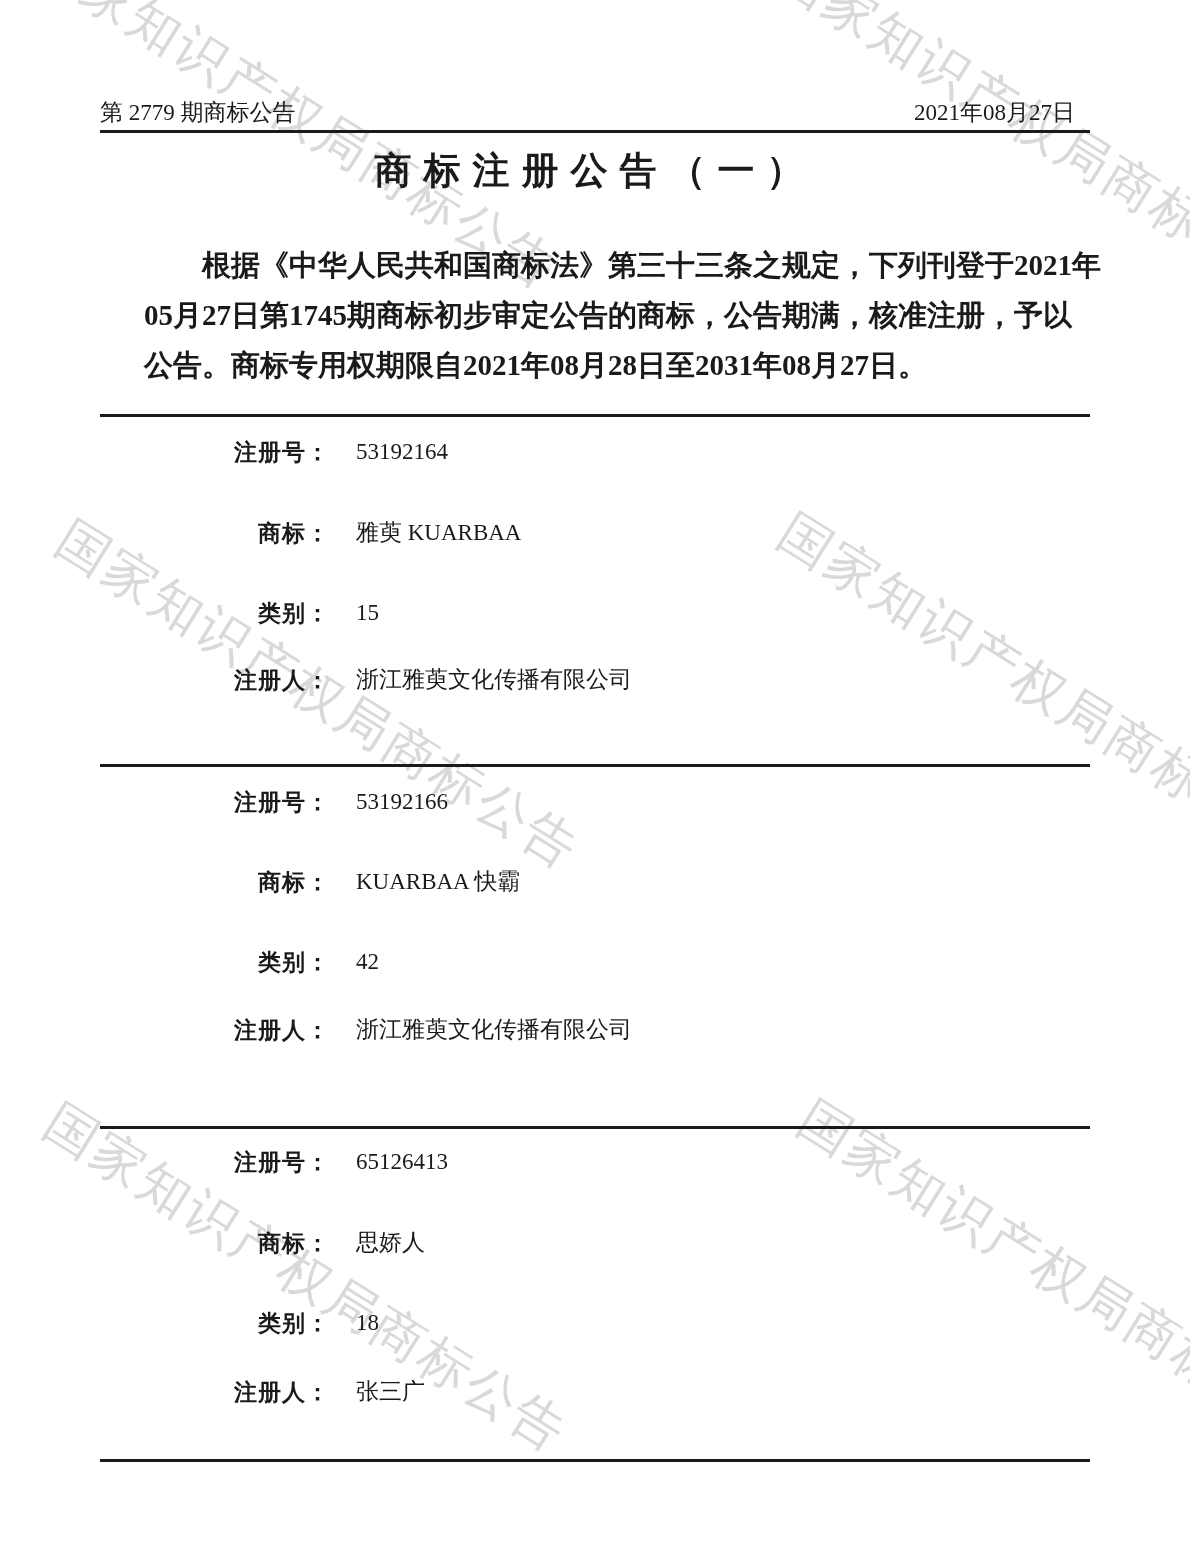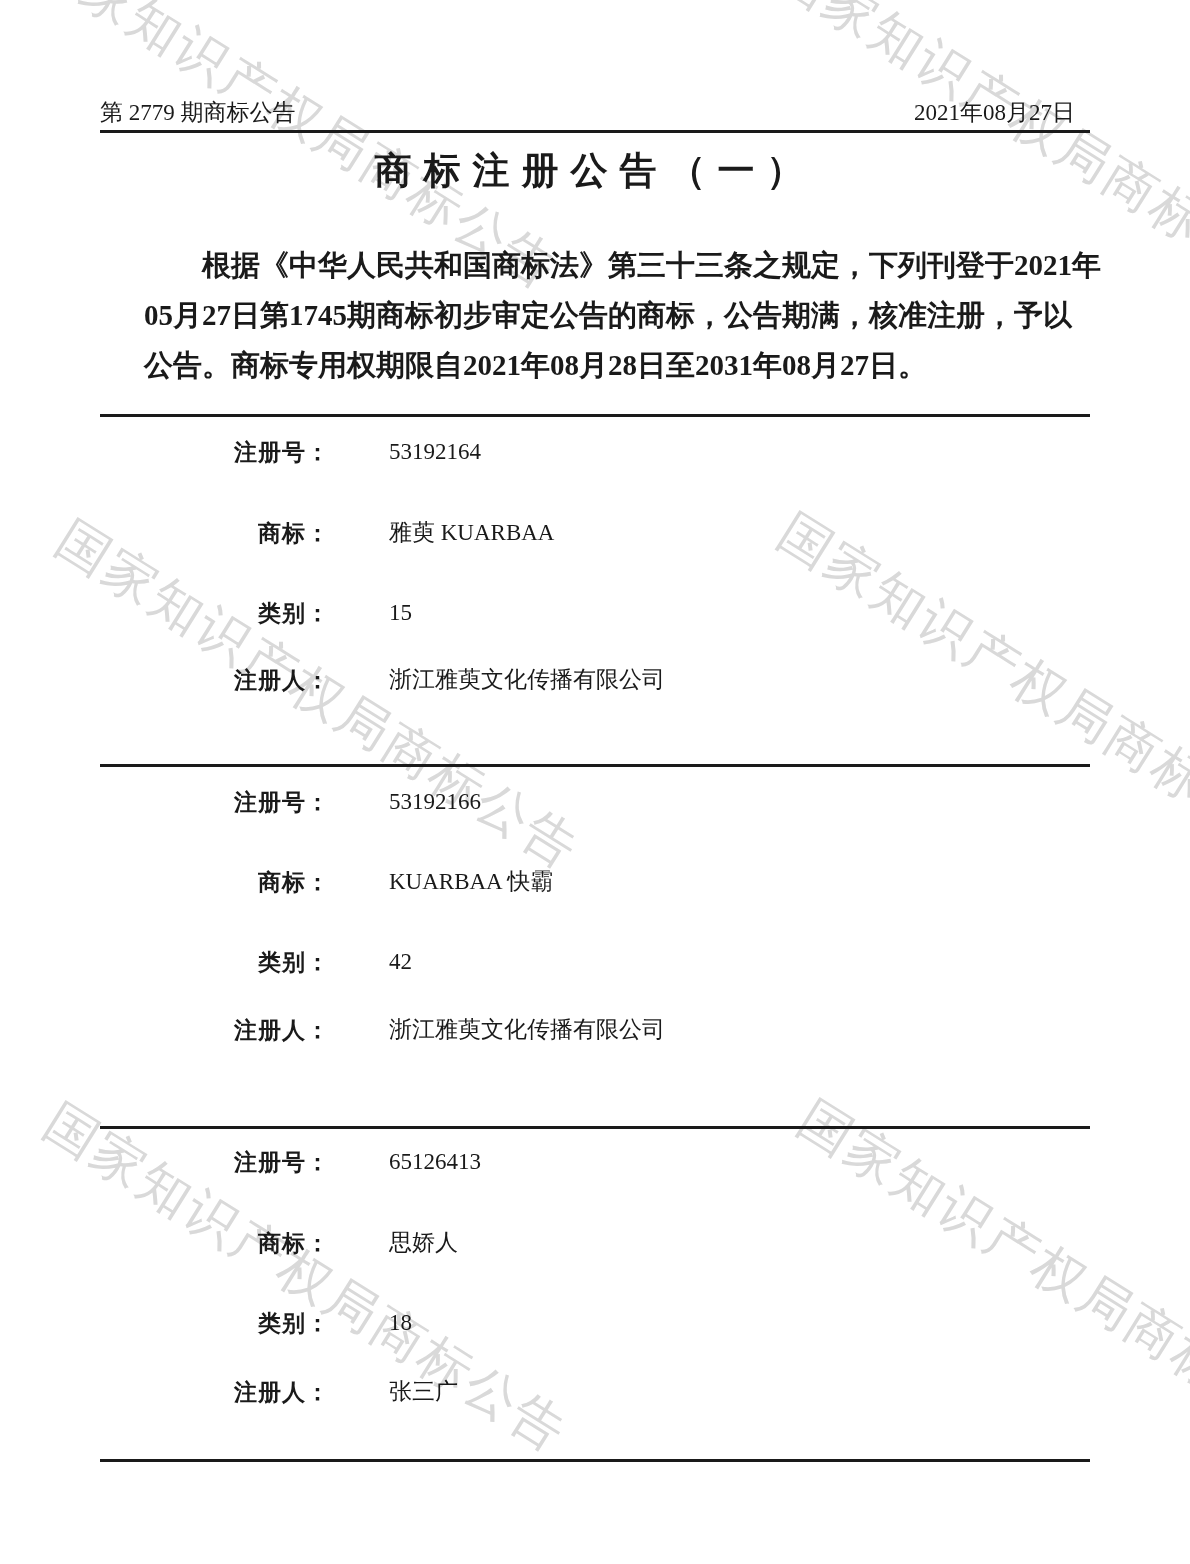--- a/index.html
+++ b/index.html
@@ -64,21 +64,20 @@
     line-height: 50px;
   }
   .intro-line { white-space: nowrap; margin-left: 44px; }
   .intro-line.first { text-indent: 2em; }
   
   .frow {
     position: absolute; left: 100px; width: 990px;
     display: flex; align-items: flex-start;
     font-size: 23px;
     line-height: 28px;
-    gap: 33px;
   }
   .flabel {
     width: 230px;
     text-align: right;
     font-weight: bold;
     font-family: "Liberation Sans", "DejaVu Sans", sans-serif;
     letter-spacing: 1px;
   }
   .fvalue {
     margin-left: 26px;

